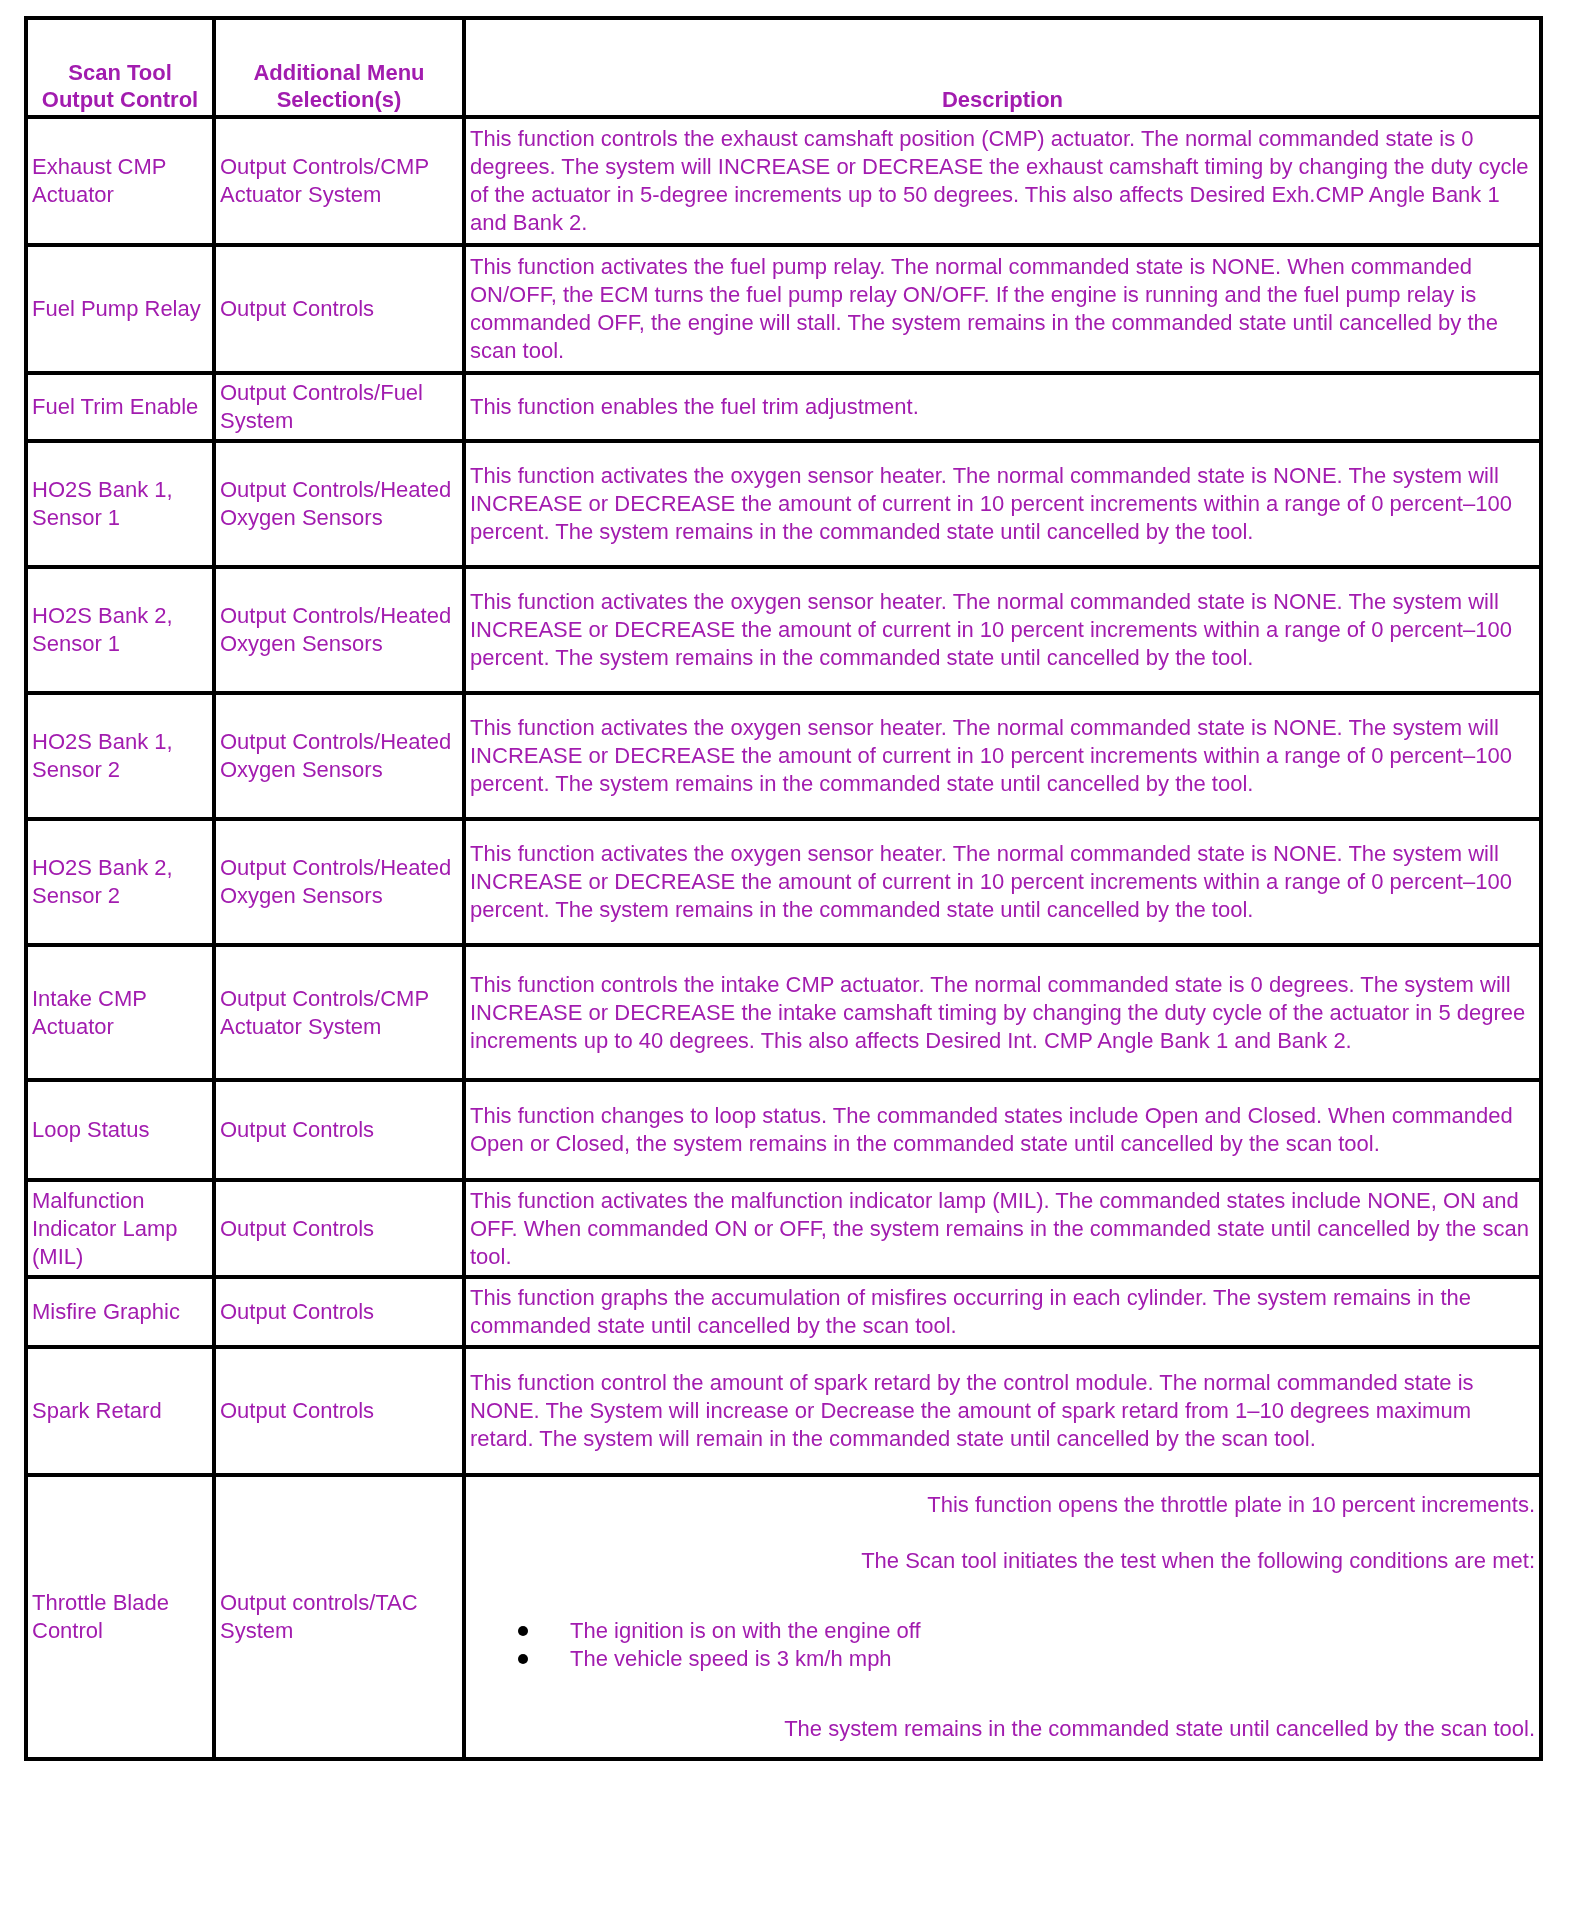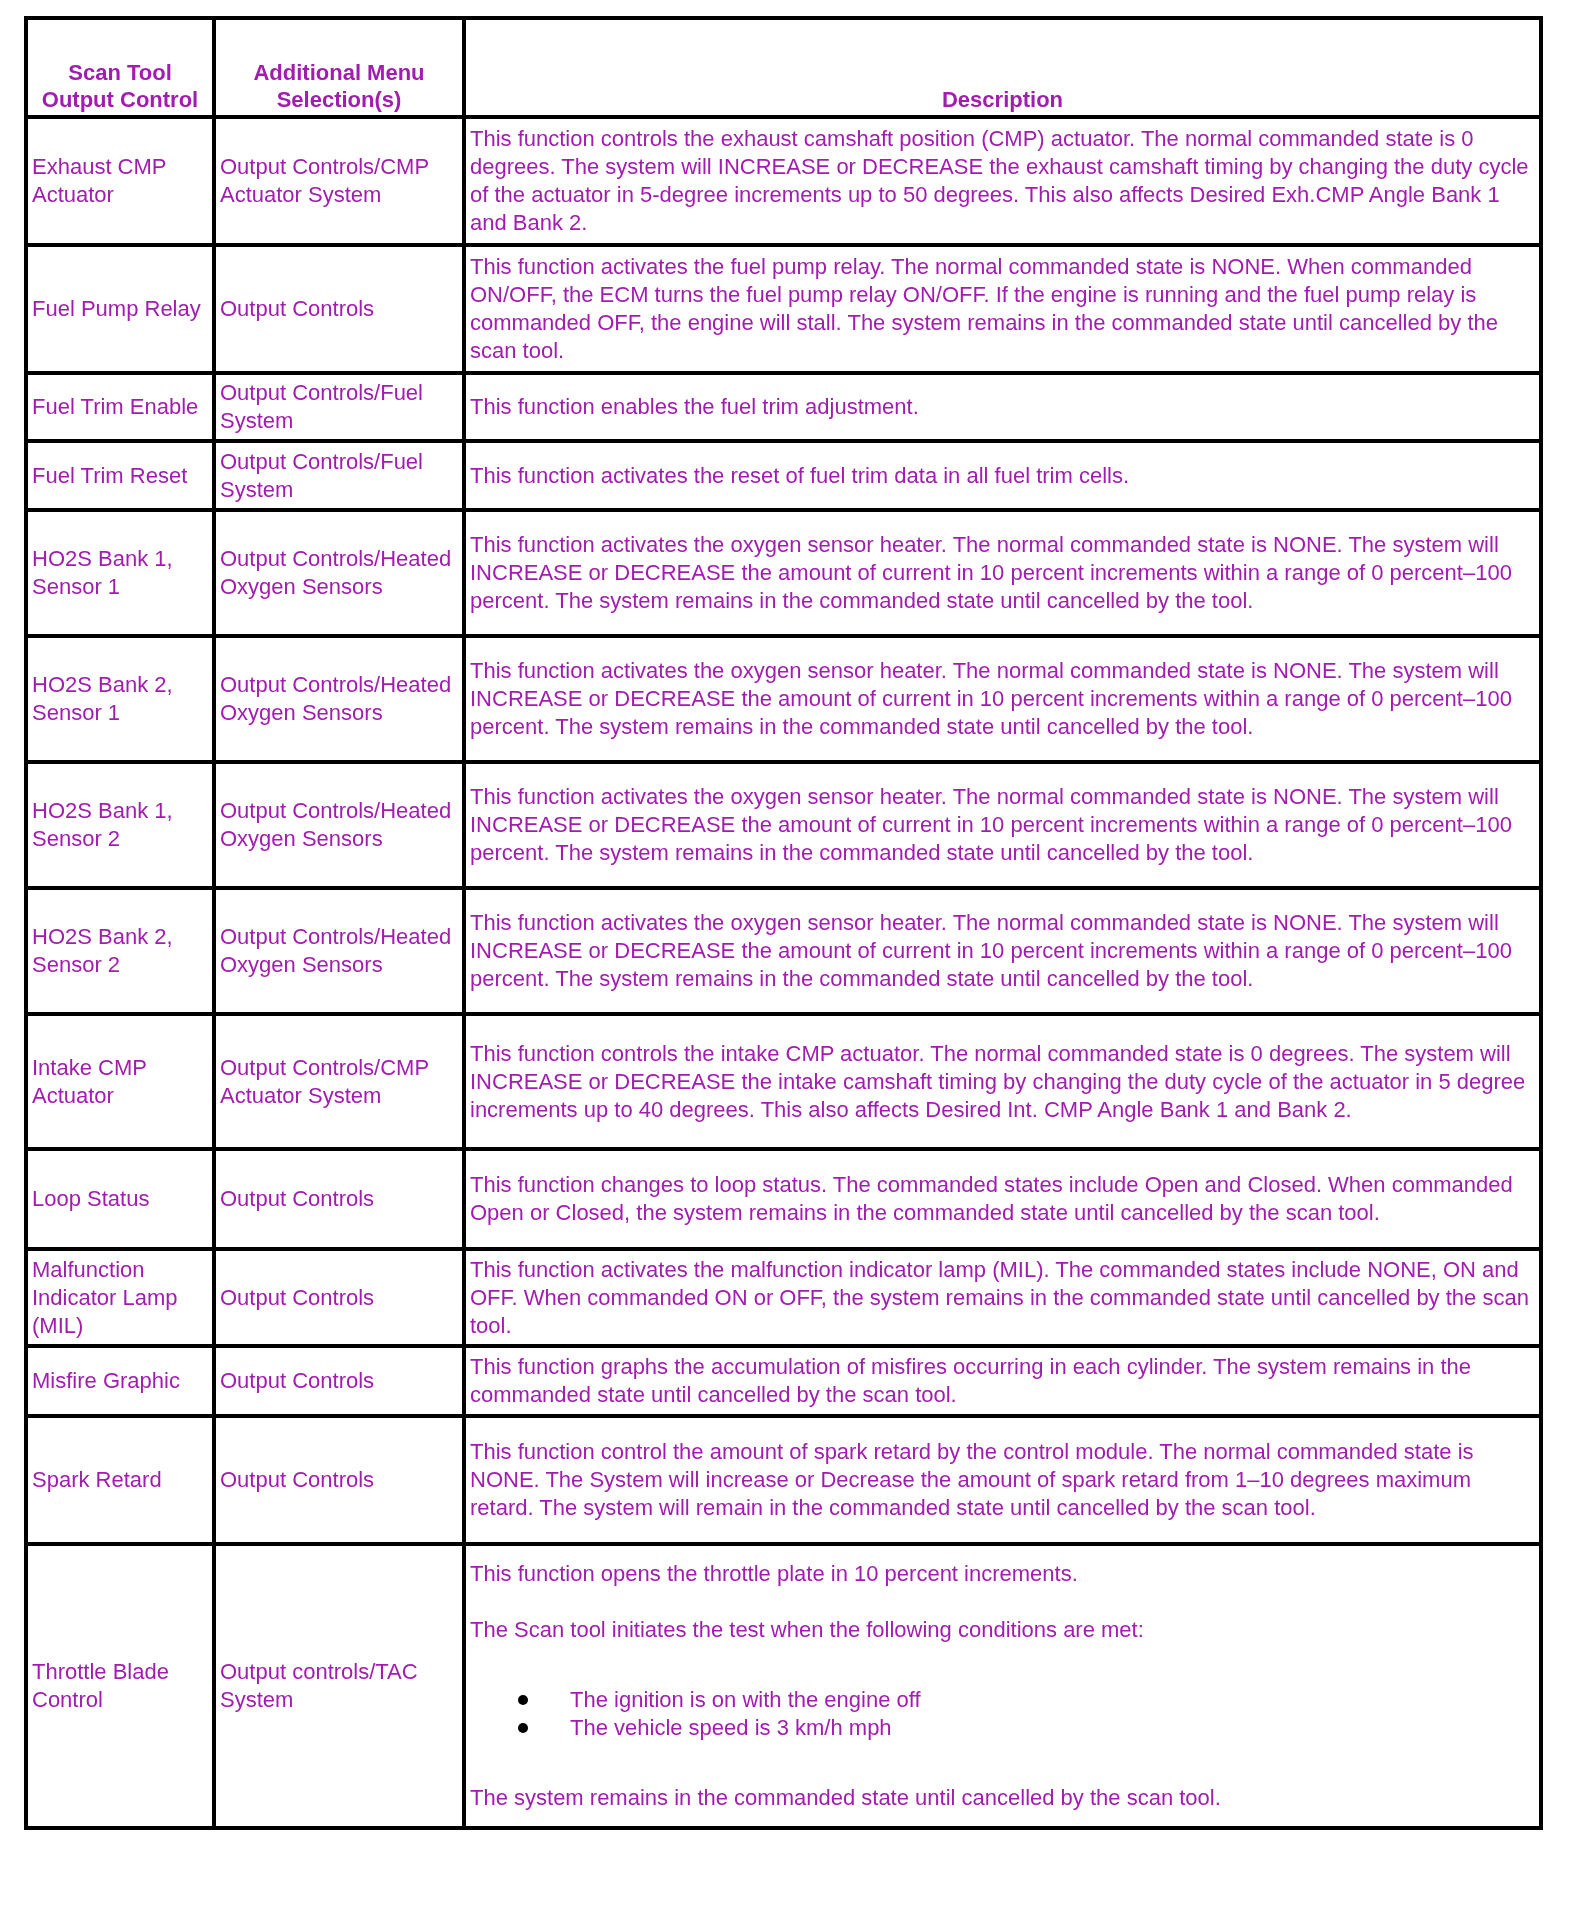--- a/index.html
+++ b/index.html
@@ -25,21 +25,21 @@
   .tbl th {
     font-weight: bold;
     text-align: center;
     vertical-align: bottom;
     padding-bottom: 2px;
     line-height: 27px;
   }
   col.c1 { width: 188px; }
   col.c2 { width: 250px; }
   col.c3 { width: 1077px; }
-  .desc p { margin: 0; }
+  .desc p { margin: 0; text-align: right; }
   .gap { height: 28px; }
   .bullets { margin: 0; padding: 0; list-style: none; }
   .bullets li { position: relative; padding-left: 100px; }
   .bullets li::before {
     content: "";
     position: absolute; left: 48px; top: 9px;
     width: 10px; height: 10px; border-radius: 50%;
     background: #000;
   }
 </style>
@@ -67,25 +67,20 @@
     </tr>
     <tr style="height:128px">
       <td>Fuel Pump Relay</td>
       <td>Output Controls</td>
       <td class="desc">This function activates the fuel pump relay. The normal commanded state is NONE. When commanded ON/OFF, the ECM turns the fuel pump relay ON/OFF. If the engine is running and the fuel pump relay is commanded OFF, the engine will stall. The system remains in the commanded state until cancelled by the scan tool.</td>
     </tr>
     <tr style="height:68px">
       <td>Fuel Trim Enable</td>
       <td>Output Controls/Fuel System</td>
       <td class="desc">This function enables the fuel trim adjustment.</td>
-    </tr>
-    <tr style="height:69px">
-      <td>Fuel Trim Reset</td>
-      <td>Output Controls/Fuel System</td>
-      <td class="desc">This function activates the reset of fuel trim data in all fuel trim cells.</td>
     </tr>
     <tr style="height:126px">
       <td>HO2S Bank 1, Sensor 1</td>
       <td>Output Controls/Heated Oxygen Sensors</td>
       <td class="desc">This function activates the oxygen sensor heater. The normal commanded state is NONE. The system will INCREASE or DECREASE the amount of current in 10 percent increments within a range of 0 percent–100 percent. The system remains in the commanded state until cancelled by the tool.</td>
     </tr>
     <tr style="height:126px">
       <td>HO2S Bank 2, Sensor 1</td>
       <td>Output Controls/Heated Oxygen Sensors</td>
       <td class="desc">This function activates the oxygen sensor heater. The normal commanded state is NONE. The system will INCREASE or DECREASE the amount of current in 10 percent increments within a range of 0 percent–100 percent. The system remains in the commanded state until cancelled by the tool.</td>

